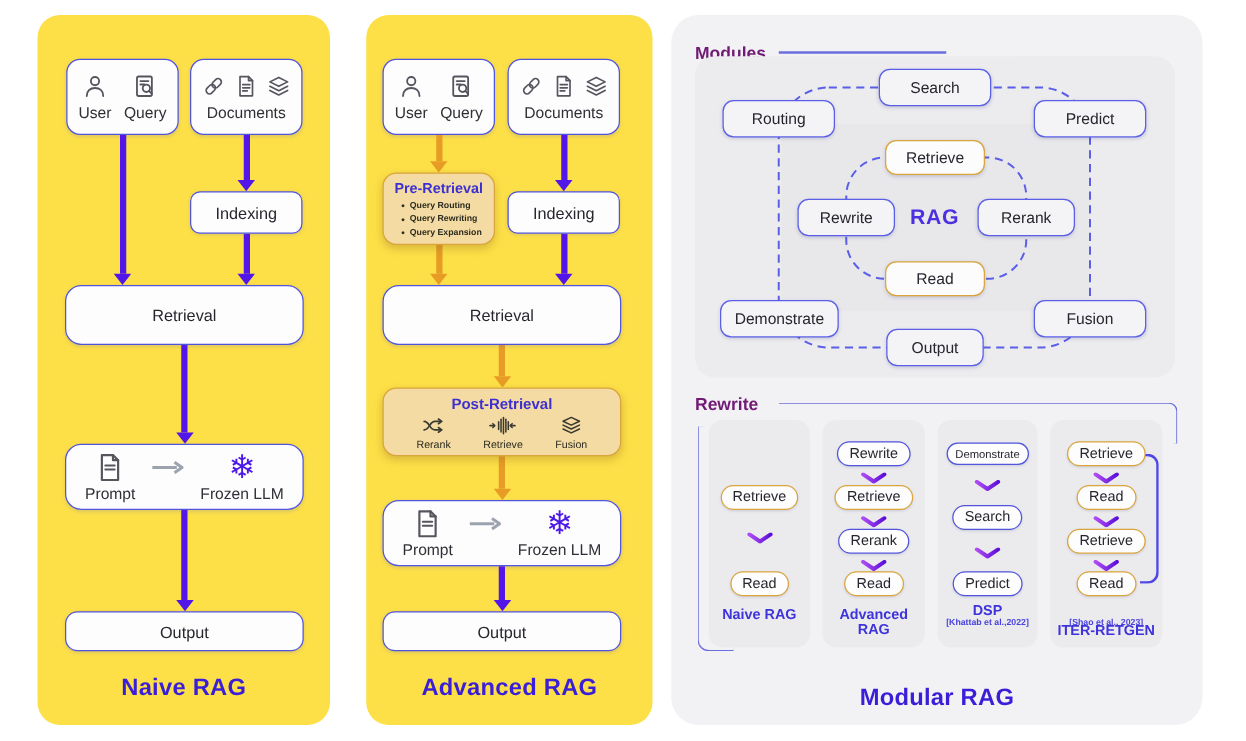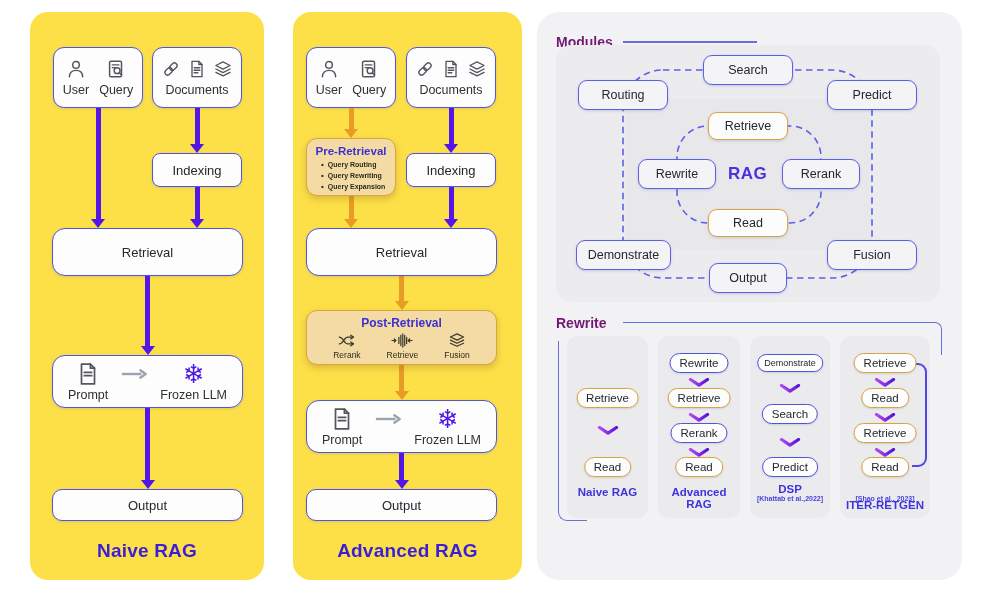--- a/index.html
+++ b/index.html
@@ -387,15 +387,16 @@
         </svg>
     <div class="pill o" style="top:87px;">Retrieve</div>
     <svg class="chev" style="top:112px;" width="22" height="9" viewBox="0 0 22 9">
           <path d="M2.5,1.5 L11,7.2 L19.5,1.5" fill="none" stroke="url(#chevg)" stroke-width="3.2" stroke-linecap="round" stroke-linejoin="round"></path>
         </svg>
     <div class="pill o" style="top:121px;">Read</div>
     <div class="collab" style="top:147px;margin-top:16px;">ITER-RETGEN</div>
     <div class="colsub" style="top:159px;">[Shao et al., 2023]</div>
   </div>
 
+  <div class="ptitle" style="top:536px;">Modular RAG</div>
 </div>
 
 </div>
 
 </body></html>

